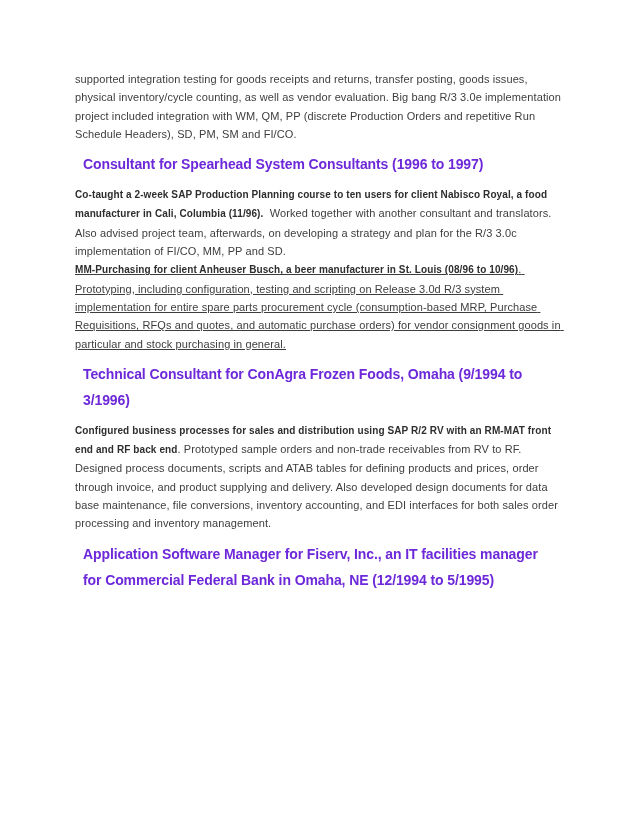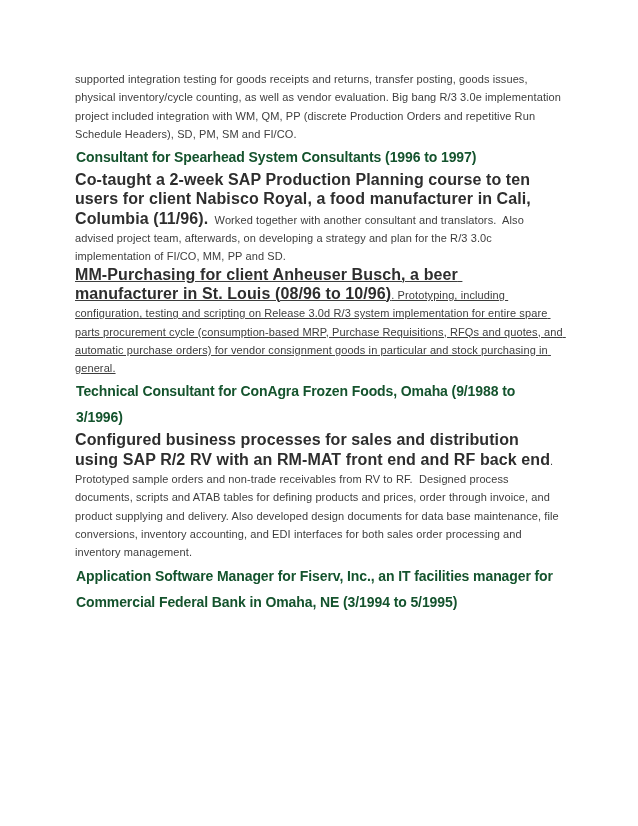--- a/index.html
+++ b/index.html
@@ -22,27 +22,27 @@
     margin: 0;
     font-size: 11px;
     line-height: 18.3px;
     letter-spacing: 0.1px;
     color: #3d3d3d;
     white-space: pre-wrap;
   }
   .lead-bold {
     font-weight: bold;
     color: #2e2e2e;
-    font-size: 16px;
+    font-size: 10px;
   }
   h2.heading {
-    margin: 1px;
+    margin: 8px;
     font-size: 14px;
     font-weight: bold;
-    color: #14532d;
+    color: #6d28d9;
     line-height: 26px;
     letter-spacing: -0.1px;
   }
   
   .intro        { margin-top: 0; }
   .h-spearhead  { margin-top: 36px; }
   .p-nabisco    { margin-top: 21px; }
   .p-anheuser   { margin-top: 22px; text-decoration: underline; }
   .h-conagra    { margin-top: 40px; }
   .p-conagra    { margin-top: 19px; }
@@ -55,20 +55,20 @@
 <div class="page">
 
   <p class="body-text intro">supported integration testing for goods receipts and returns, transfer posting, goods issues, physical inventory/cycle counting, as well as vendor evaluation. Big bang R/3 3.0e implementation project included integration with WM, QM, PP (discrete Production Orders and repetitive Run Schedule Headers), SD, PM, SM and FI/CO.</p>
 
   <h2 class="heading h-spearhead">Consultant for Spearhead System Consultants (1996 to 1997)</h2>
 
   <p class="body-text p-nabisco"><span class="lead-bold">Co-taught a 2-week SAP Production Planning course to ten users for client Nabisco Royal, a food manufacturer in Cali, Columbia (11/96).</span><span>  Worked together with another consultant and translators.  Also advised project team, afterwards, on developing a strategy and plan for the R/3 3.0c implementation of FI/CO, MM, PP and SD.</span></p>
 
   <p class="body-text p-anheuser"><span class="lead-bold">MM-Purchasing for client Anheuser Busch, a beer manufacturer in St. Louis (08/96 to 10/96)</span><span>. Prototyping, including configuration, testing and scripting on Release 3.0d R/3 system implementation for entire spare parts procurement cycle (consumption-based MRP, Purchase Requisitions, RFQs and quotes, and automatic purchase orders) for vendor consignment goods in particular and stock purchasing in general.</span></p>
 
-  <h2 class="heading h-conagra">Technical Consultant for ConAgra Frozen Foods, Omaha (9/1988 to 3/1996)</h2>
+  <h2 class="heading h-conagra">Technical Consultant for ConAgra Frozen Foods, Omaha (9/1994 to 3/1996)</h2>
 
   <p class="body-text p-conagra"><span class="lead-bold">Configured business processes for sales and distribution using SAP R/2 RV with an RM-MAT front end and RF back end</span><span>. Prototyped sample orders and non-trade receivables from RV to RF.  Designed process documents, scripts and ATAB tables for defining products and prices, order through invoice, and product supplying and delivery. Also developed design documents for data base maintenance, file conversions, inventory accounting, and EDI interfaces for both sales order processing and inventory management.</span></p>
 
-  <h2 class="heading h-fiserv">Application Software Manager for Fiserv, Inc., an IT facilities manager for Commercial Federal Bank in Omaha, NE (3/1994 to 5/1995)</h2>
+  <h2 class="heading h-fiserv">Application Software Manager for Fiserv, Inc., an IT facilities manager for Commercial Federal Bank in Omaha, NE (12/1994 to 5/1995)</h2>
 
 
 </div>
 
 </body></html>

